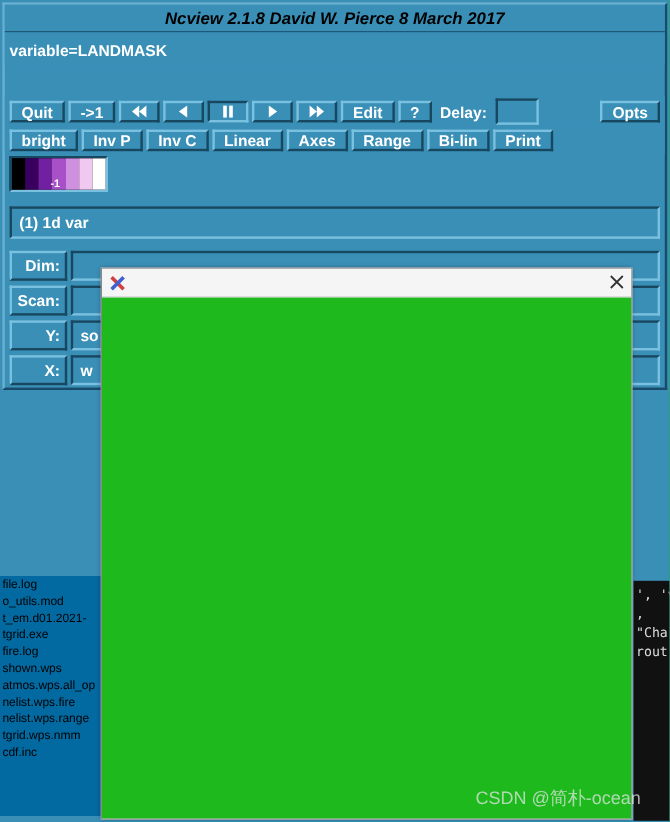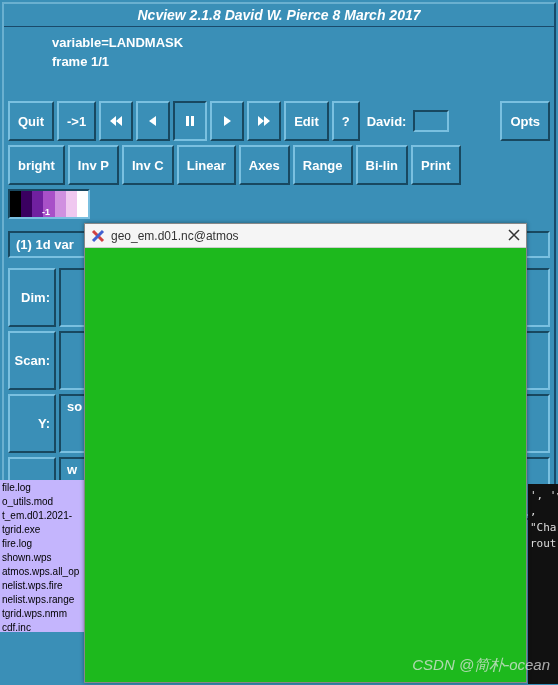--- a/index.html
+++ b/index.html
@@ -10,32 +10,31 @@
     position: absolute;
     left: 2px; top: 2px;
     width: 554px;
     background: #3a8fb7;
     border: 2px solid #1a4a6a;
     border-top-color: #6ab0d0;
     border-left-color: #6ab0d0;
   }
   .title-bar {
     background: #3a8fb7;
-    color: #ffffff;
+    color: #000000;
     font-weight: bold;
     font-style: italic;
     font-size: 14px;
     text-align: center;
     padding: 3px 0;
     border-bottom: 1px solid #1a4a6a;
   }
   .info-panel {
     padding: 6px 4px 2px 4px;
     background: #3a8fb7;
-    margin-left: 44px;
   }
   .info-line {
     color: #fff;
     font-weight: bold;
     font-size: 13px;
     padding: 2px 0;
   }
 
   .btn-row {
     display: flex;
@@ -54,21 +53,21 @@
     color: #fff;
     font-size: 13px;
     font-weight: bold;
     padding: 3px 8px;
     min-width: 24px;
     text-align: center;
     white-space: nowrap;
     display: inline-flex;
     align-items: center;
     justify-content: center;
-    height: 40px;
+    height: 18px;
   }
   .btn.pressed {
     border-top-color: #184860;
     border-left-color: #184860;
     border-bottom-color: #7ac0e0;
     border-right-color: #7ac0e0;
   }
   .spacer { flex: 1; }
   .delay-label { color: #fff; font-weight: bold; font-size: 13px; padding: 0 4px; }
   .delay-input {
@@ -127,21 +126,21 @@
     padding: 4px 6px;
     width: 100%;
   }
   .dim-row { display:flex; gap:3px; padding:2px 4px; }
   .dim-label {
     color: #fff;
     font-weight: bold;
     font-size: 13px;
     width: 48px;
     text-align: right;
-    padding: 20px 4px;
+    padding: 3px 4px;
     border: 2px solid;
     border-top-color: #7ac0e0;
     border-left-color: #7ac0e0;
     border-bottom-color: #184860;
     border-right-color: #184860;
     background:#3a8fb7;
   }
   .dim-value {
     color: #fff;
     font-weight: bold;
@@ -154,22 +153,22 @@
     border-bottom-color: #7ac0e0;
     border-right-color: #7ac0e0;
     background: #3a8fb7;
   }
 
   
   .file-window {
     position: absolute;
     left: 0; top: 480px;
     width: 92px;
-    height: 152px;
-    background: #c4b5fd;
+    height: 200px;
+    background: #0369a1;
     font-size: 10px;
     color: #000;
     padding: 1px 2px;
     overflow: hidden;
     border-right: 7px solid #000000;
   }
   .file-window div { white-space: nowrap; line-height: 14px; }
 
   
   .terminal {
@@ -218,38 +217,36 @@
     color: #333;
     cursor: pointer;
   }
   .popup-body {
     flex: 1;
     background: #1db91d;
   }
 
   .watermark {
     position: absolute;
-    right: 8px;
+    right: 24px;
     bottom: 10px;
     color: rgba(230,230,230,0.72);
     font-size: 15px;
     font-weight: 400;
     pointer-events: none;
-    font-style: italic;
   }
 </style>
 </head>
 <body>
 
 <div class="main-window">
   <div class="title-bar">Ncview 2.1.8 David W. Pierce  8 March 2017</div>
 
   <div class="info-panel">
     <div class="info-line">variable=LANDMASK</div>
-    <div class="info-line">frame 1/1</div>
   </div>
 
   <div style="height:26px"></div>
 
   <div class="btn-row">
     <div class="btn">Quit</div>
     <div class="btn">-&gt;1</div>
     <div class="btn">
       <svg class="icon-svg" viewBox="0 0 14 14">
           <path d="M7 2 L1 7 L7 12 Z M13 2 L7 7 L13 12 Z" fill="#fff"></path>
@@ -271,21 +268,21 @@
           <path d="M4 2 L11 7 L4 12 Z" fill="#fff"></path>
         </svg>
     </div>
     <div class="btn">
       <svg class="icon-svg" viewBox="0 0 14 14">
           <path d="M1 2 L7 7 L1 12 Z M7 2 L13 7 L7 12 Z" fill="#fff"></path>
         </svg>
     </div>
     <div class="btn">Edit</div>
     <div class="btn">?</div>
-    <span class="delay-label">David:</span>
+    <span class="delay-label">Delay:</span>
     <div class="delay-input"></div>
     <div class="spacer"></div>
     <div class="btn">Opts</div>
   </div>
 
   <div class="btn-row">
     <div class="btn">bright</div>
     <div class="btn">Inv P</div>
     <div class="btn">Inv C</div>
     <div class="btn">Linear</div>
@@ -356,21 +353,20 @@
   <div></div>
   <div>rout</div>
 </div>
 
 <div class="popup">
   <div class="popup-titlebar">
     <svg class="popup-icon" viewBox="0 0 14 14">
       <path d="M2 2 L12 12" stroke="#d04040" stroke-width="3"></path>
       <path d="M12 2 L2 12" stroke="#4060d0" stroke-width="3"></path>
     </svg>
-    <span>geo_em.d01.nc@atmos</span>
     <span class="popup-close">
       <svg width="12" height="12" viewBox="0 0 12 12">
           <path d="M1 1 L11 11 M11 1 L1 11" stroke="#333" stroke-width="1.5"></path>
         </svg>
     </span>
   </div>
   <div class="popup-body"></div>
 </div>
 
 <div class="watermark">CSDN @简朴-ocean</div>

